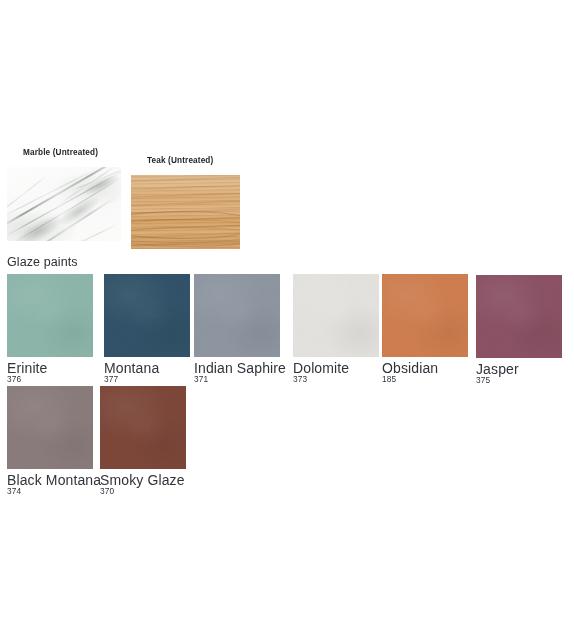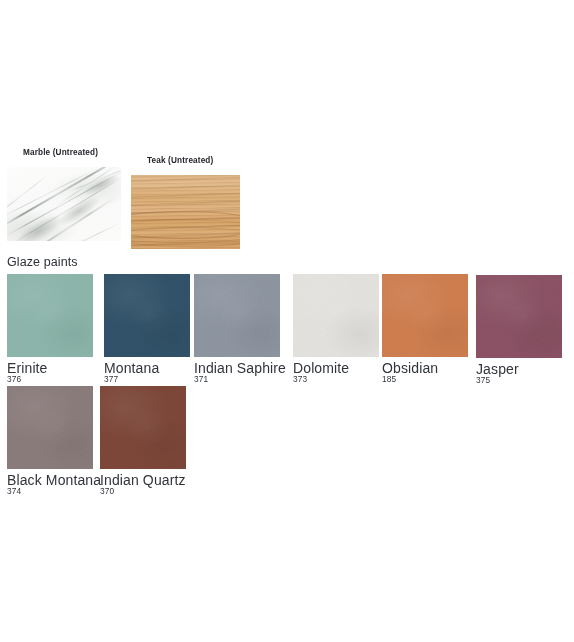--- a/index.html
+++ b/index.html
@@ -273,16 +273,16 @@
         <div class="tex2"></div>
       </div>
       <div class="paint-name">Black Montana</div>
       <div class="paint-code">374</div>
     </div>
     <div class="paint-item" style="left: 100px; top: 112px;">
       <div class="paint-swatch" style="background: rgb(124, 70, 56);">
         <div class="tex"></div>
         <div class="tex2"></div>
       </div>
-      <div class="paint-name">Indian Quartz</div>
+      <div class="paint-name">Smoky Glaze</div>
       <div class="paint-code">370</div>
     </div>
   </section>
 
 </body></html>

